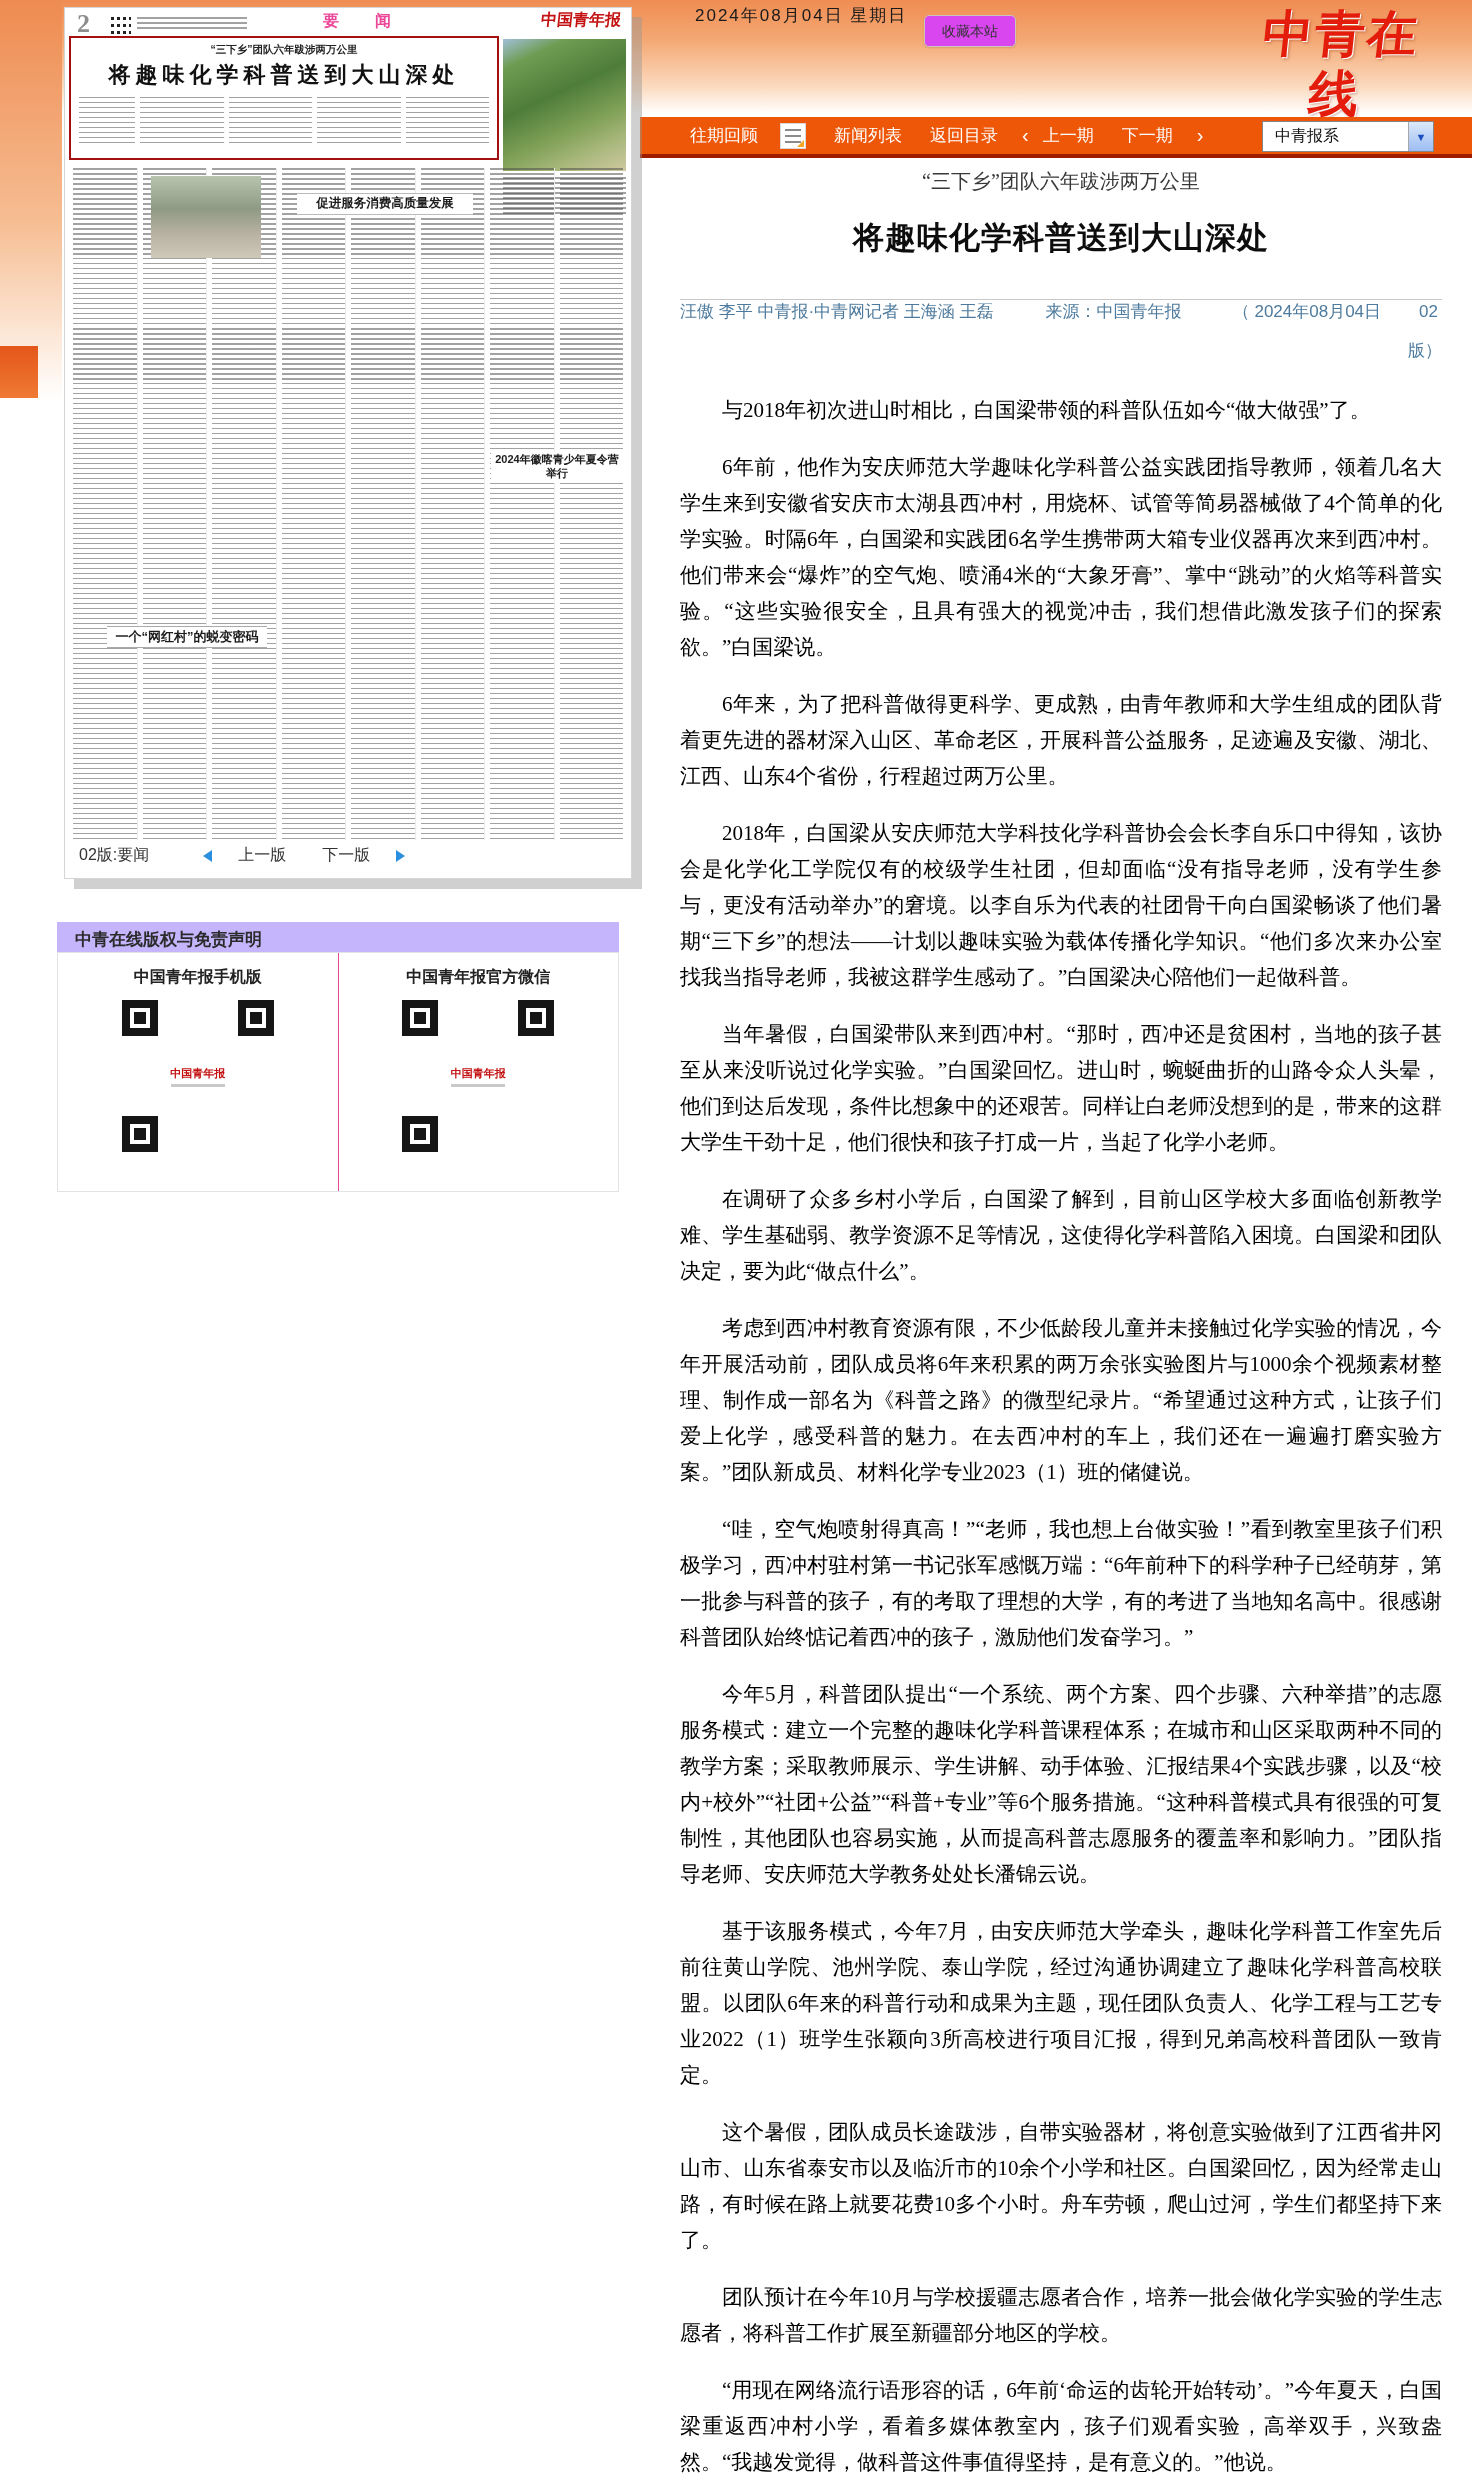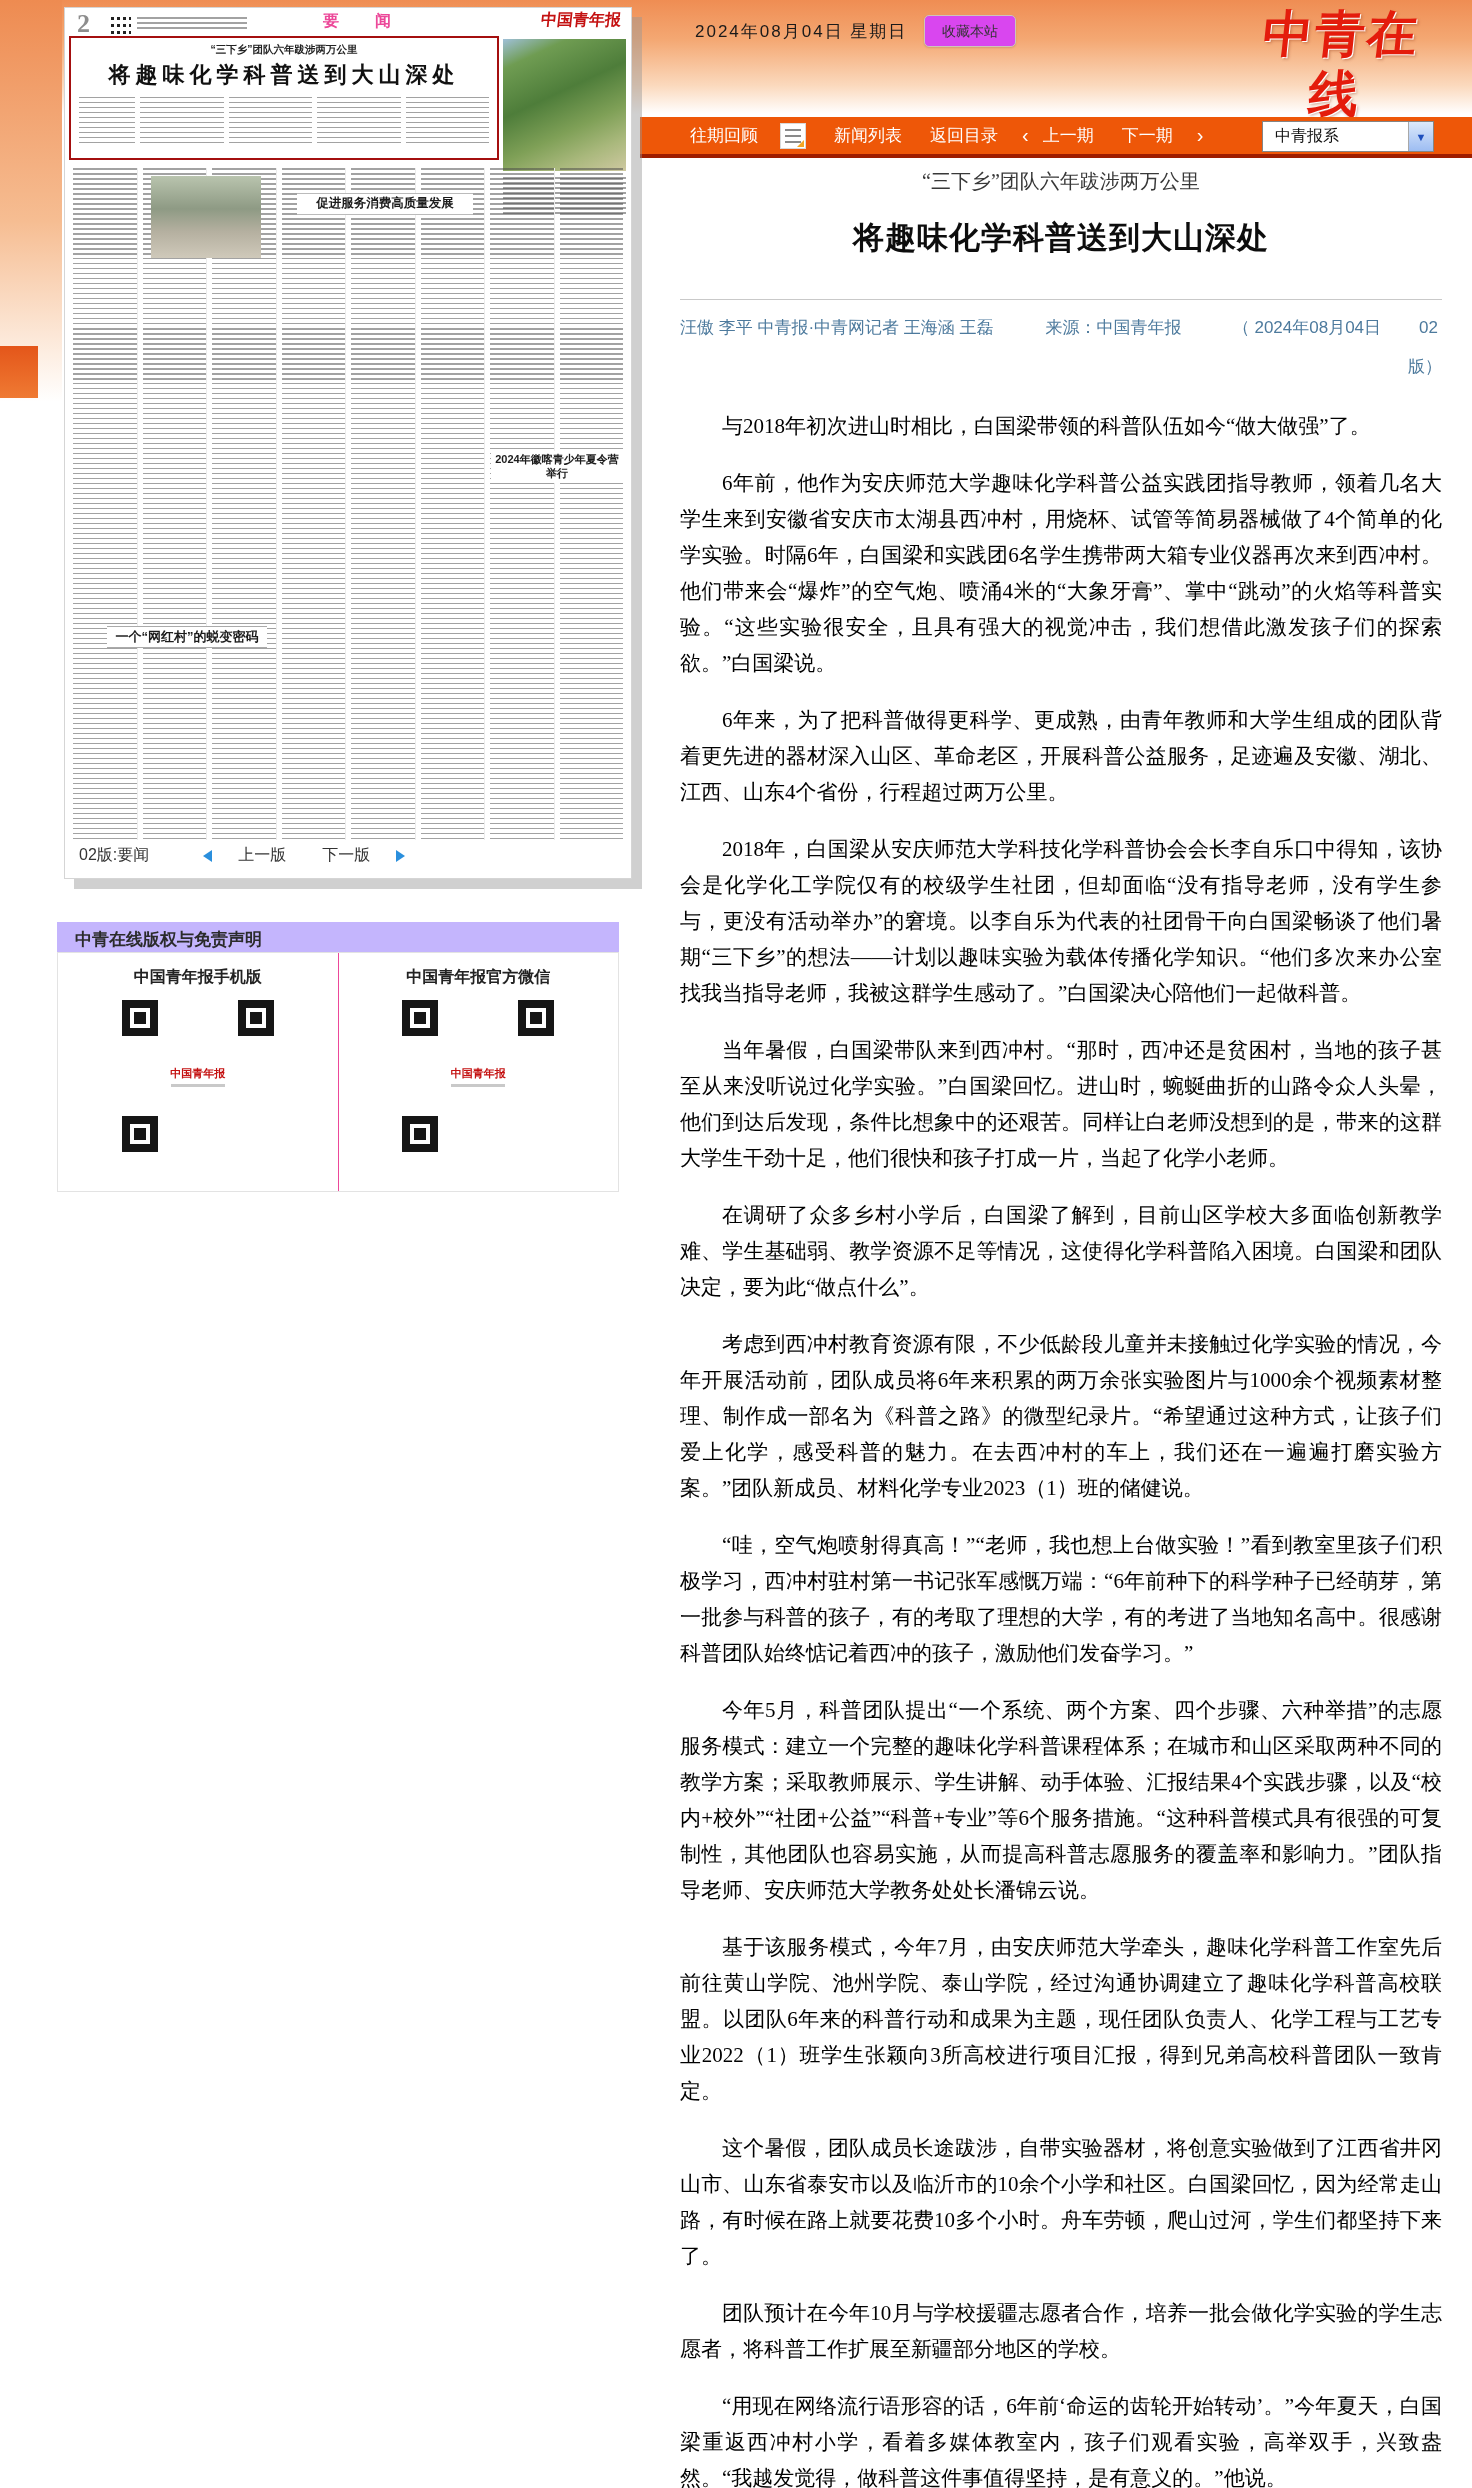--- a/index.html
+++ b/index.html
@@ -6,21 +6,21 @@
   body{width:1472px;height:2488px;position:relative;background:#fff;overflow:hidden;
        font-family:"Liberation Sans","DejaVu Sans",sans-serif;}
   
   .top-band{position:absolute;left:0;top:0;width:1472px;height:114px;
     background:linear-gradient(180deg,#ef8d53 0%,#f4a873 35%,#fbd9bd 75%,#ffffff 100%);}
   .left-strip{position:absolute;left:0;top:0;width:62px;height:402px;
     background:linear-gradient(180deg,#ee8b51 0%,#f6bd92 55%,#fdeee2 88%,#ffffff 100%);}
   .left-accent{position:absolute;left:0;top:346px;width:38px;height:52px;
     background:linear-gradient(180deg,#e4561a,#ef7a33);}
   
-  .hdr-date{position:absolute;left:695px;top:20px;font-size:17px;color:#1a1a1a;letter-spacing:2px;}
+  .hdr-date{position:absolute;left:695px;top:4px;font-size:17px;color:#1a1a1a;letter-spacing:2px;}
   .fav-btn{position:absolute;left:924px;top:15px;width:90px;height:30px;line-height:30px;
     text-align:center;background:#d946ef;border:1px solid #cfc4ba;border-radius:5px;
     font-size:14px;color:#333;box-shadow:0 1px 2px rgba(0,0,0,.12);cursor:pointer;}
   .logo-wrap{position:absolute;left:1248px;top:4px;width:180px;text-align:center;}
   .logo-cn{font-family:"Liberation Serif","DejaVu Serif",serif;font-weight:bold;
     font-size:50px;color:#e41c0c;transform:skewX(-6deg);display:inline-block;line-height:1.2;
     text-shadow:1px 1px 0 #fff,2px 2px 3px rgba(120,30,0,.35);letter-spacing:2px;}
   .logo-rule{height:1px;background:#9a9a9a;margin:2px 6px 3px;}
   .logo-domain{font-size:17px;font-weight:bold;color:#111;letter-spacing:1px;}
   
@@ -102,21 +102,21 @@
   .fdr.tl{left:0;top:0;} .fdr.tr{right:0;top:0;} .fdr.bl{left:0;bottom:0;}
   .qr-logo{position:absolute;left:50%;top:50%;transform:translate(-50%,-50%);width:66px;height:40px;
     background:#fff;display:flex;flex-direction:column;align-items:center;justify-content:center;}
   .qr-logo span{font-size:11px;font-weight:bold;color:#c41111;font-family:"Liberation Serif",serif;white-space:nowrap;}
   .qr-logo i{display:block;width:54px;height:3px;background:#c9c9c9;margin-top:3px;}
   
   .article{position:absolute;left:680px;top:168px;width:762px;
     font-family:"Liberation Serif","DejaVu Serif",serif;}
   .a-kicker{text-align:center;font-size:20px;color:#383838;margin:0 0 22px;}
   .a-title{text-align:center;font-size:31px;font-weight:bold;color:#0d0d0d;margin:0 0 40px;letter-spacing:1px;}
-  .byline{border-top:1px solid #c9c9c9;padding-top:16px;color:#4d7a9d;font-size:17px;
+  .byline{border-top:1px solid #c9c9c9;color:#4d7a9d;font-size:17px;
     font-family:"Liberation Sans",sans-serif;margin-bottom:30px;}
   .byline-row1{display:flex;align-items:baseline;}
   .by-src{margin-left:52px;} .by-issue{margin-left:auto;} .by-page{margin-left:38px;margin-right:4px;}
   .byline-row2{text-align:right;margin-top:16px;}
   .article p{font-size:21px;line-height:36px;color:#000;text-align:justify;
     text-indent:2em;margin:0 0 21px;}
 </style>
 </head>
 <body>
 

